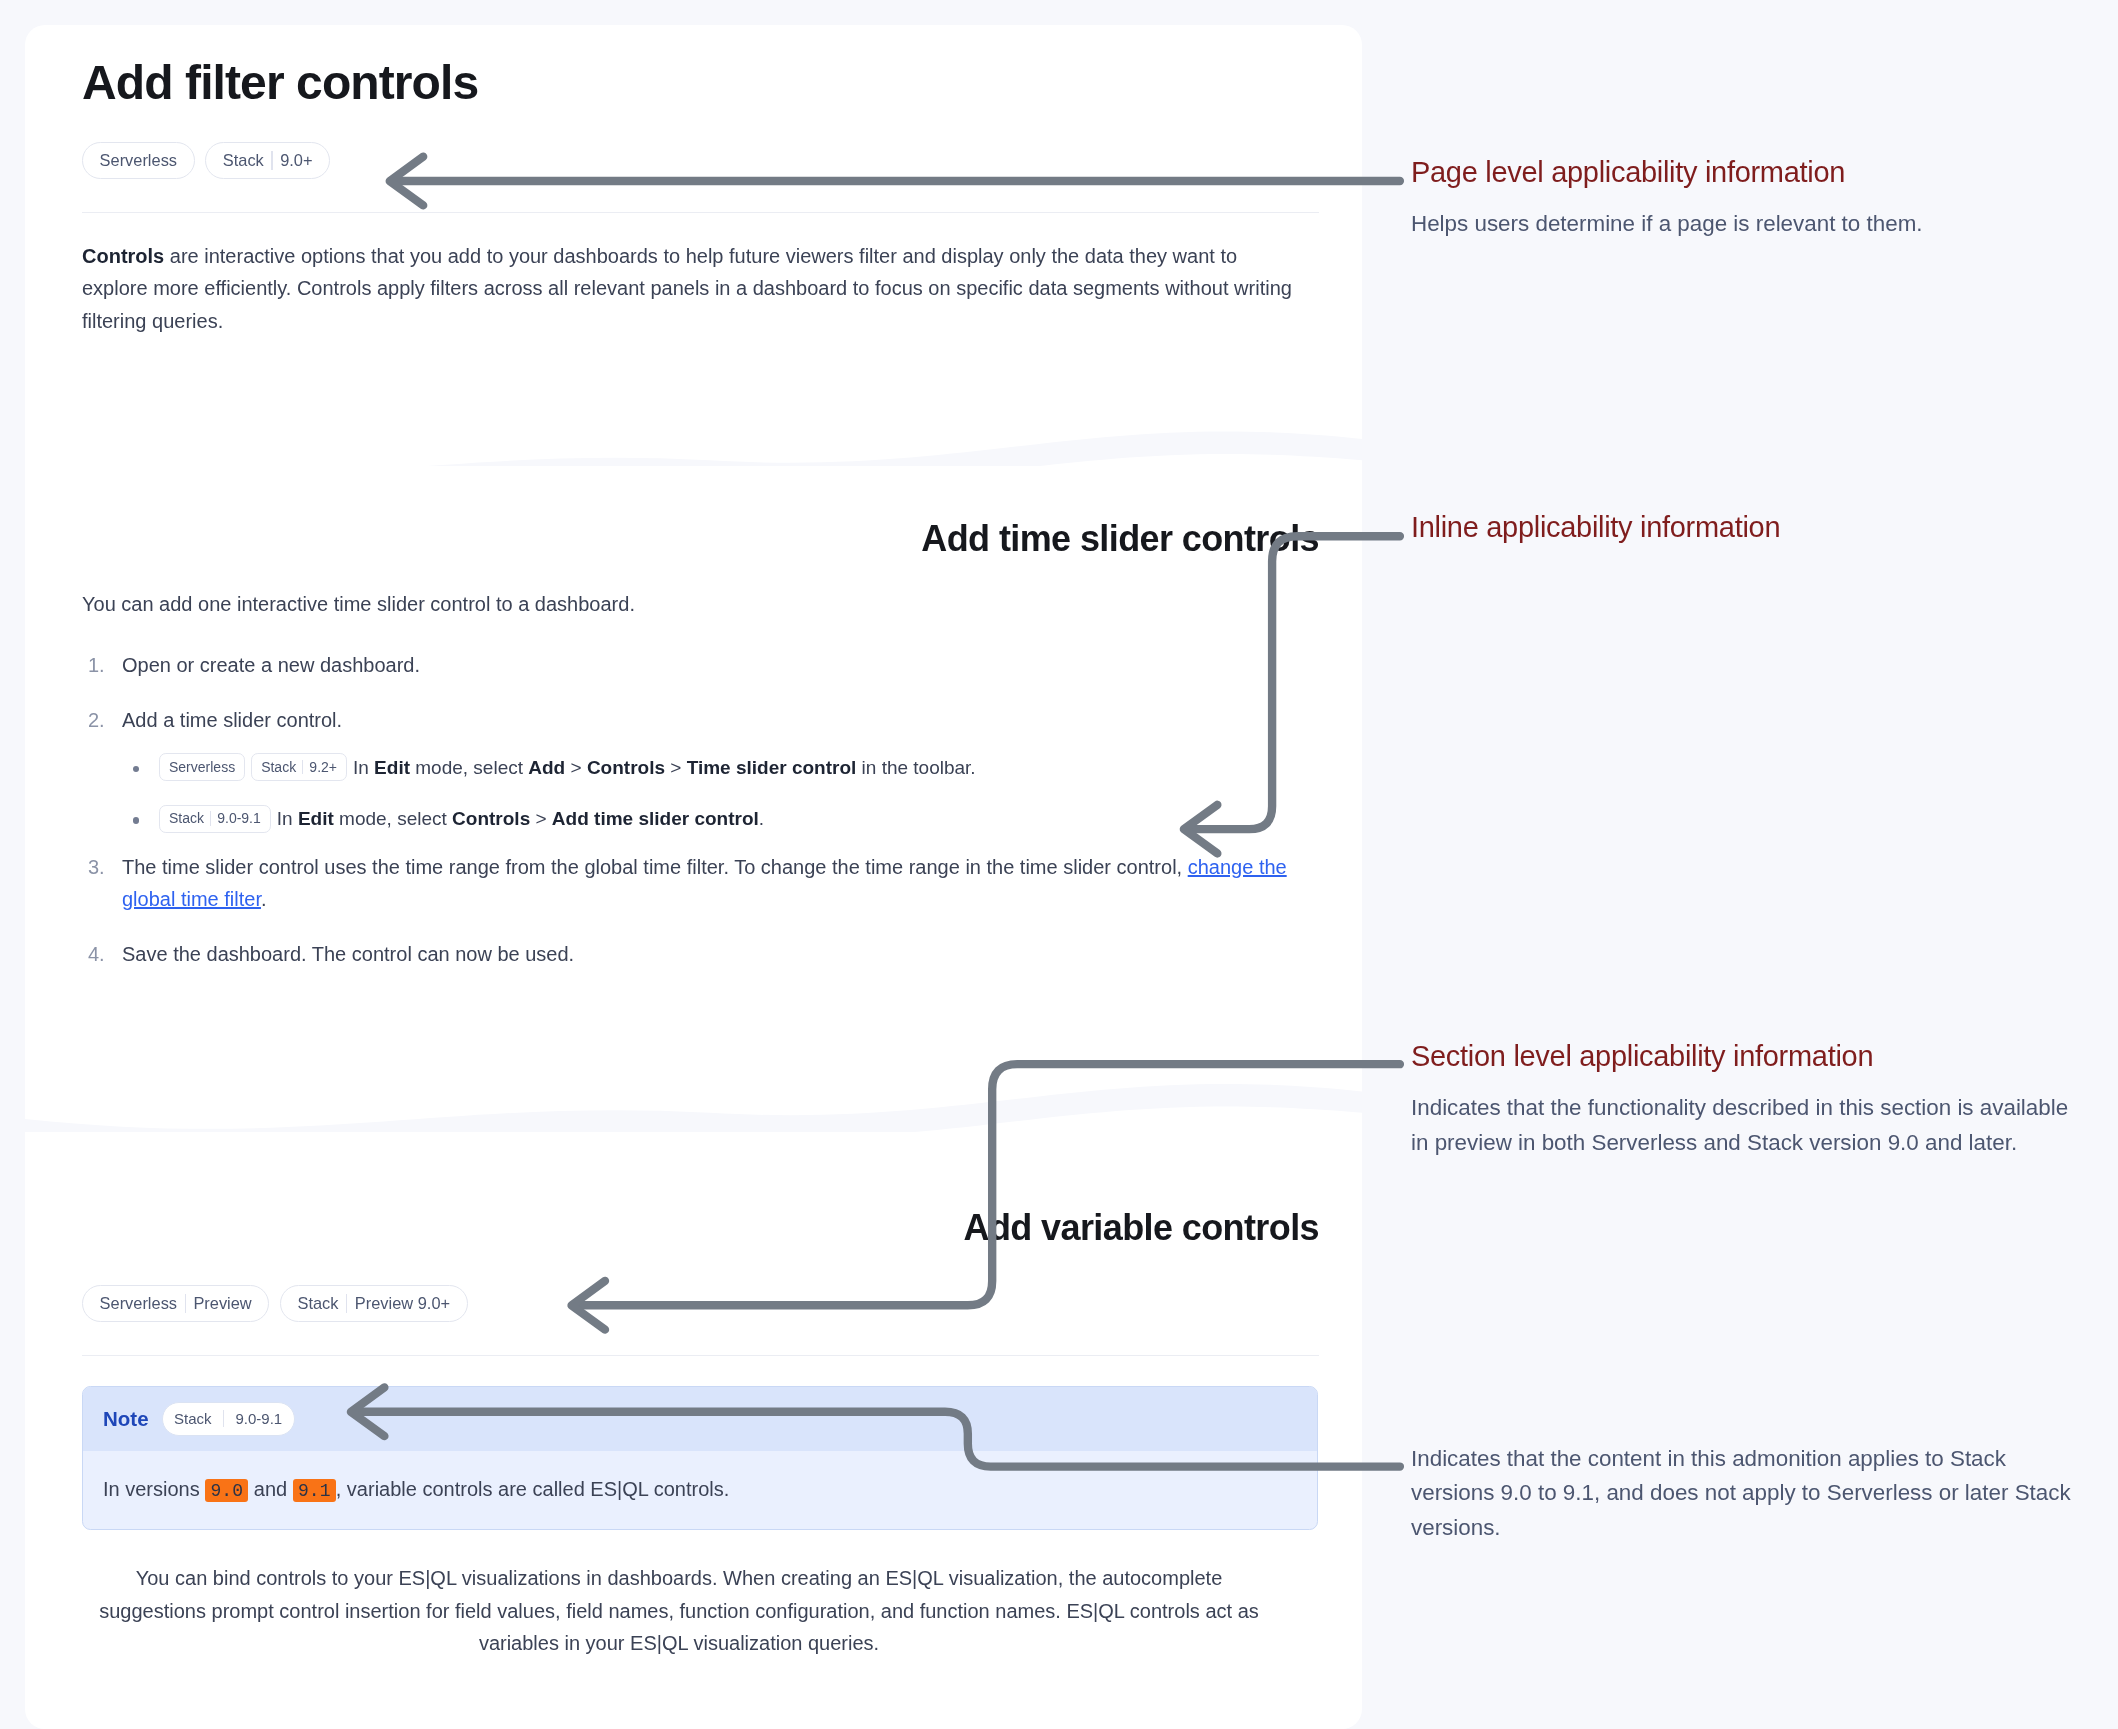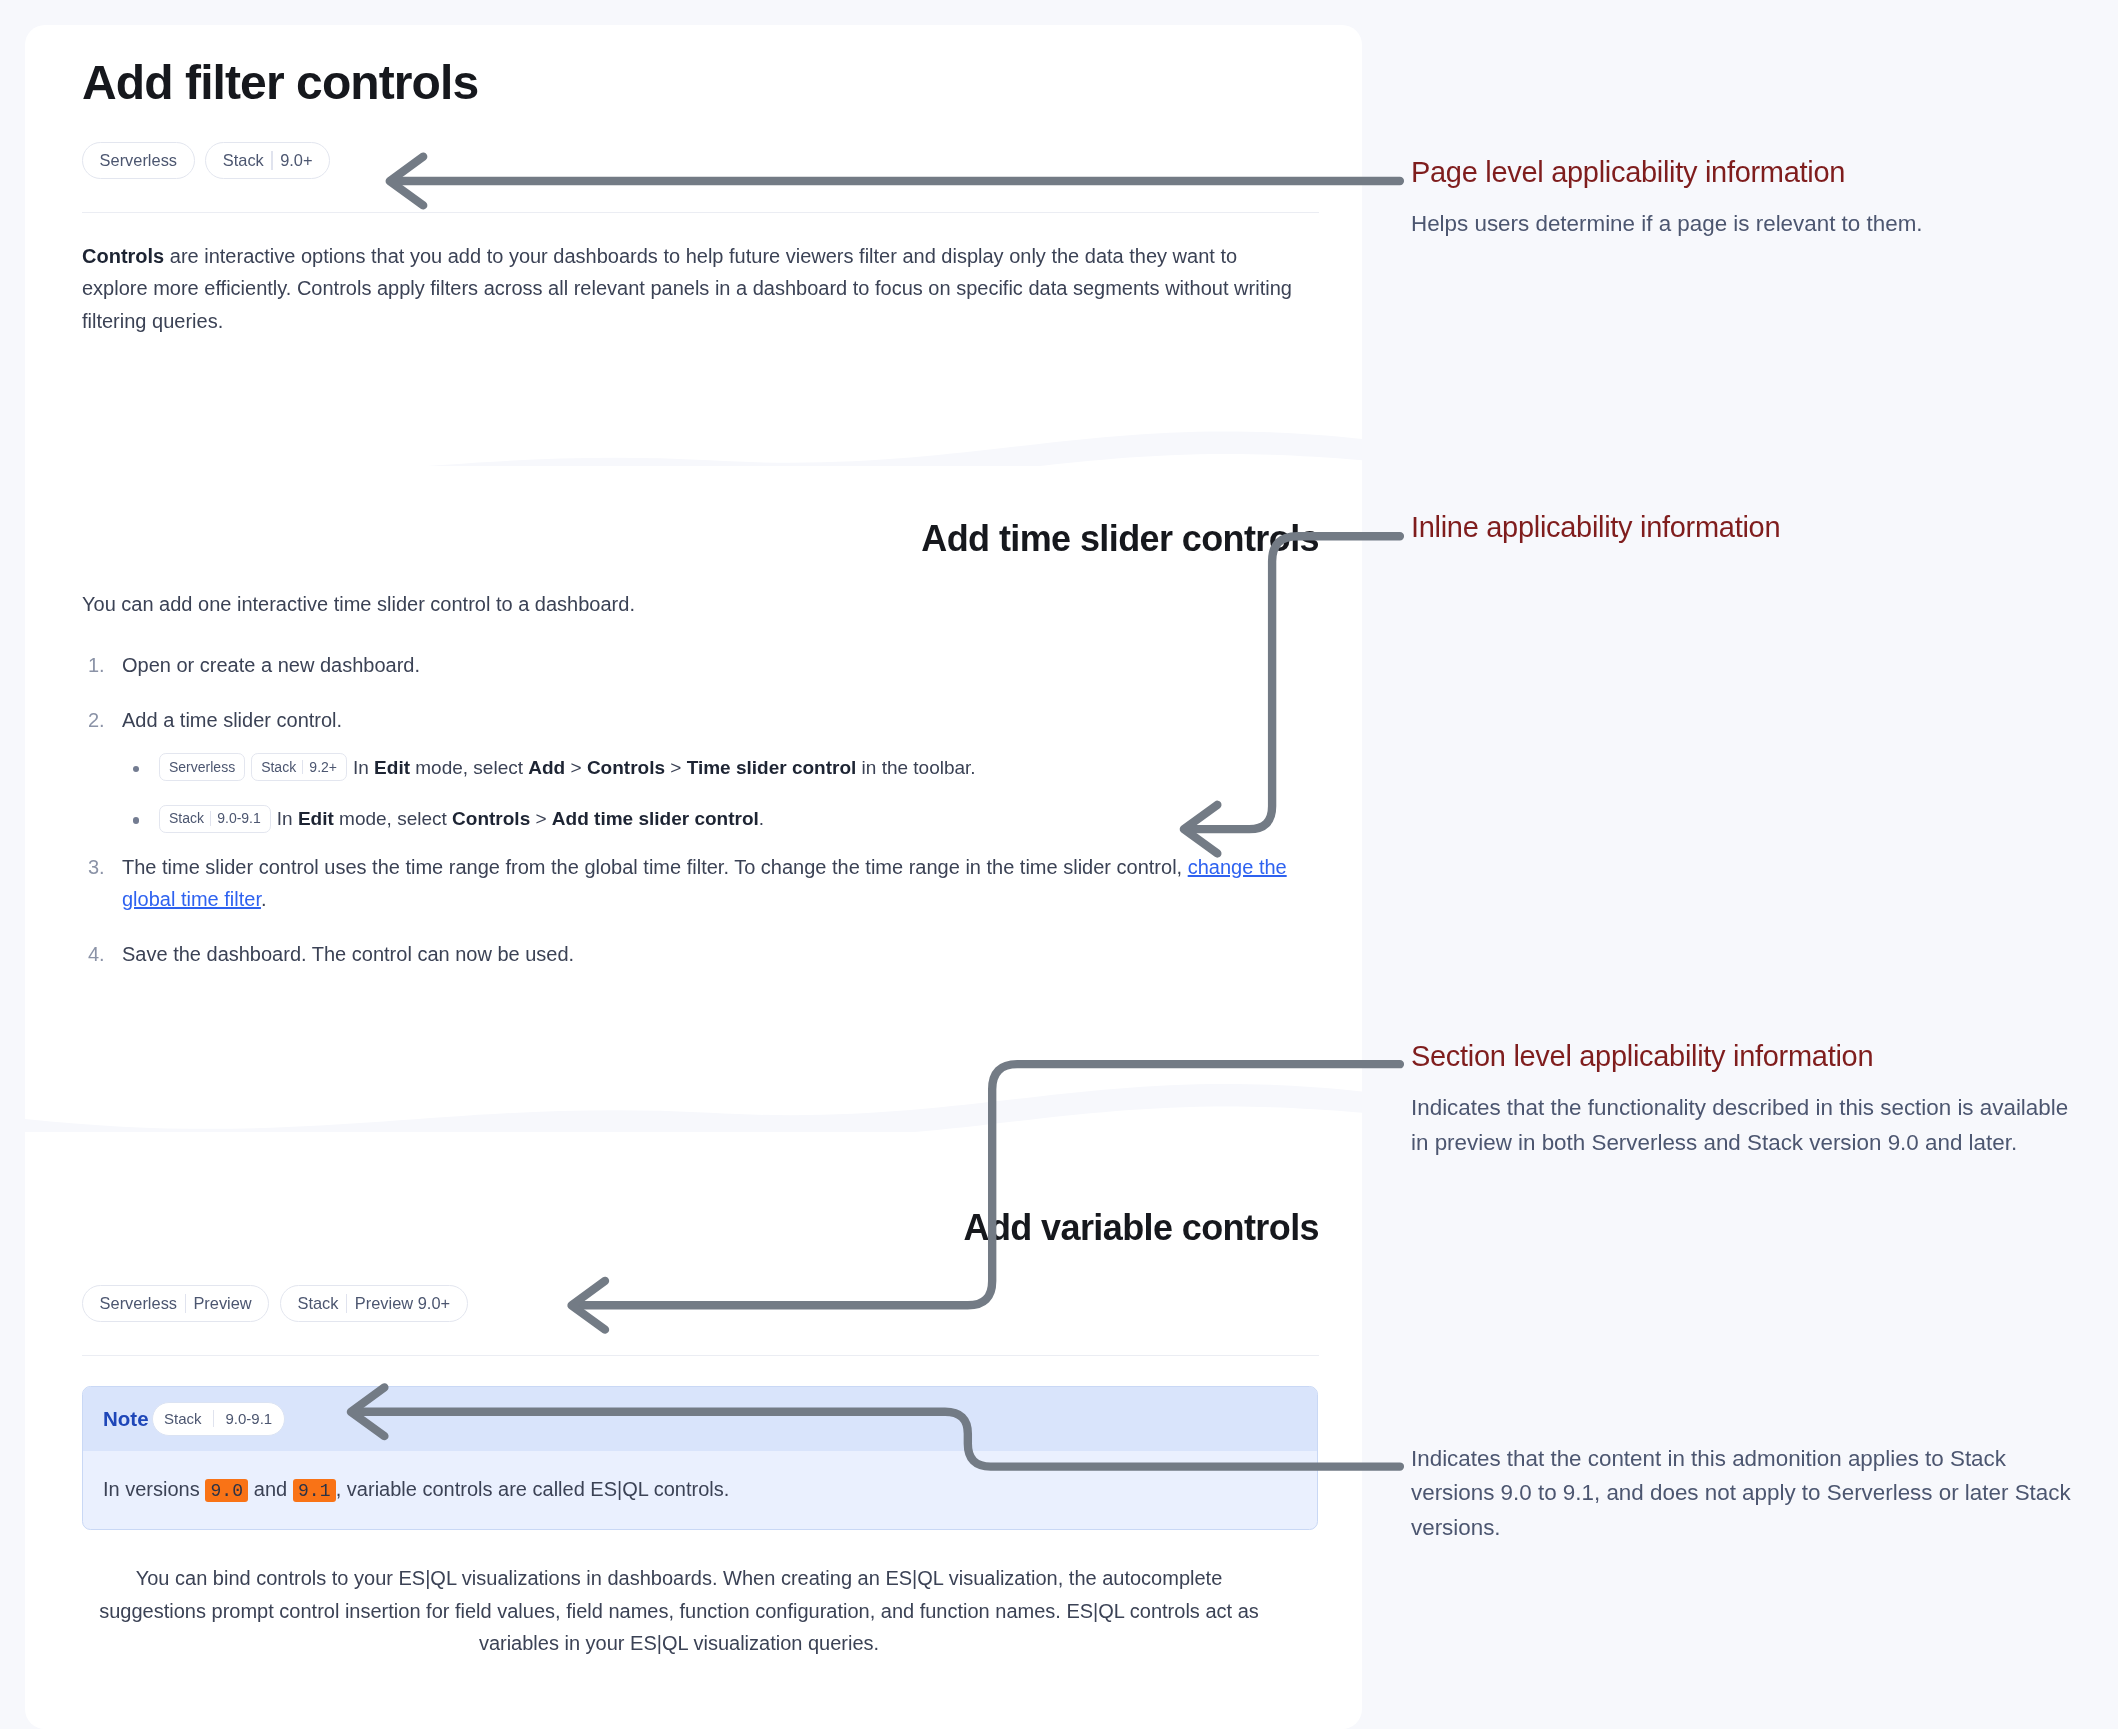--- a/index.html
+++ b/index.html
@@ -93,21 +93,21 @@
   .ibadge .divider { width:1.2px; height:14.5px; background:#e0e3ee; }
   .ibadge .seg.twin { padding-right:6px; }
   .ibadge .seg.twin2 { padding-left:6px; }
 
   
   .note {
     border:1.2px solid #c9d8f5; border-radius:8.4px; overflow:hidden;
     background:#eaf0fe;
   }
   .note-head {
-    background:#d9e4fb; display:flex; align-items:center; gap:3px;
+    background:#d9e4fb; display:flex; align-items:center; gap:13px;
     padding:15px 20px;
   }
   .note-label { font-size:20.5px; font-weight:bold; color:#1e46b8; }
   .note-pill {
     display:inline-flex; align-items:center; background:#fff;
     border:1.2px solid #dbe3f3; border-radius:760px; height:34px;
     font-size:15px; color:#4c5670;
   }
   .note-pill .seg { padding:0 11.4px; }
   .note-pill .divider { width:1.2px; height:17.5px; background:#e0e3ee; }

